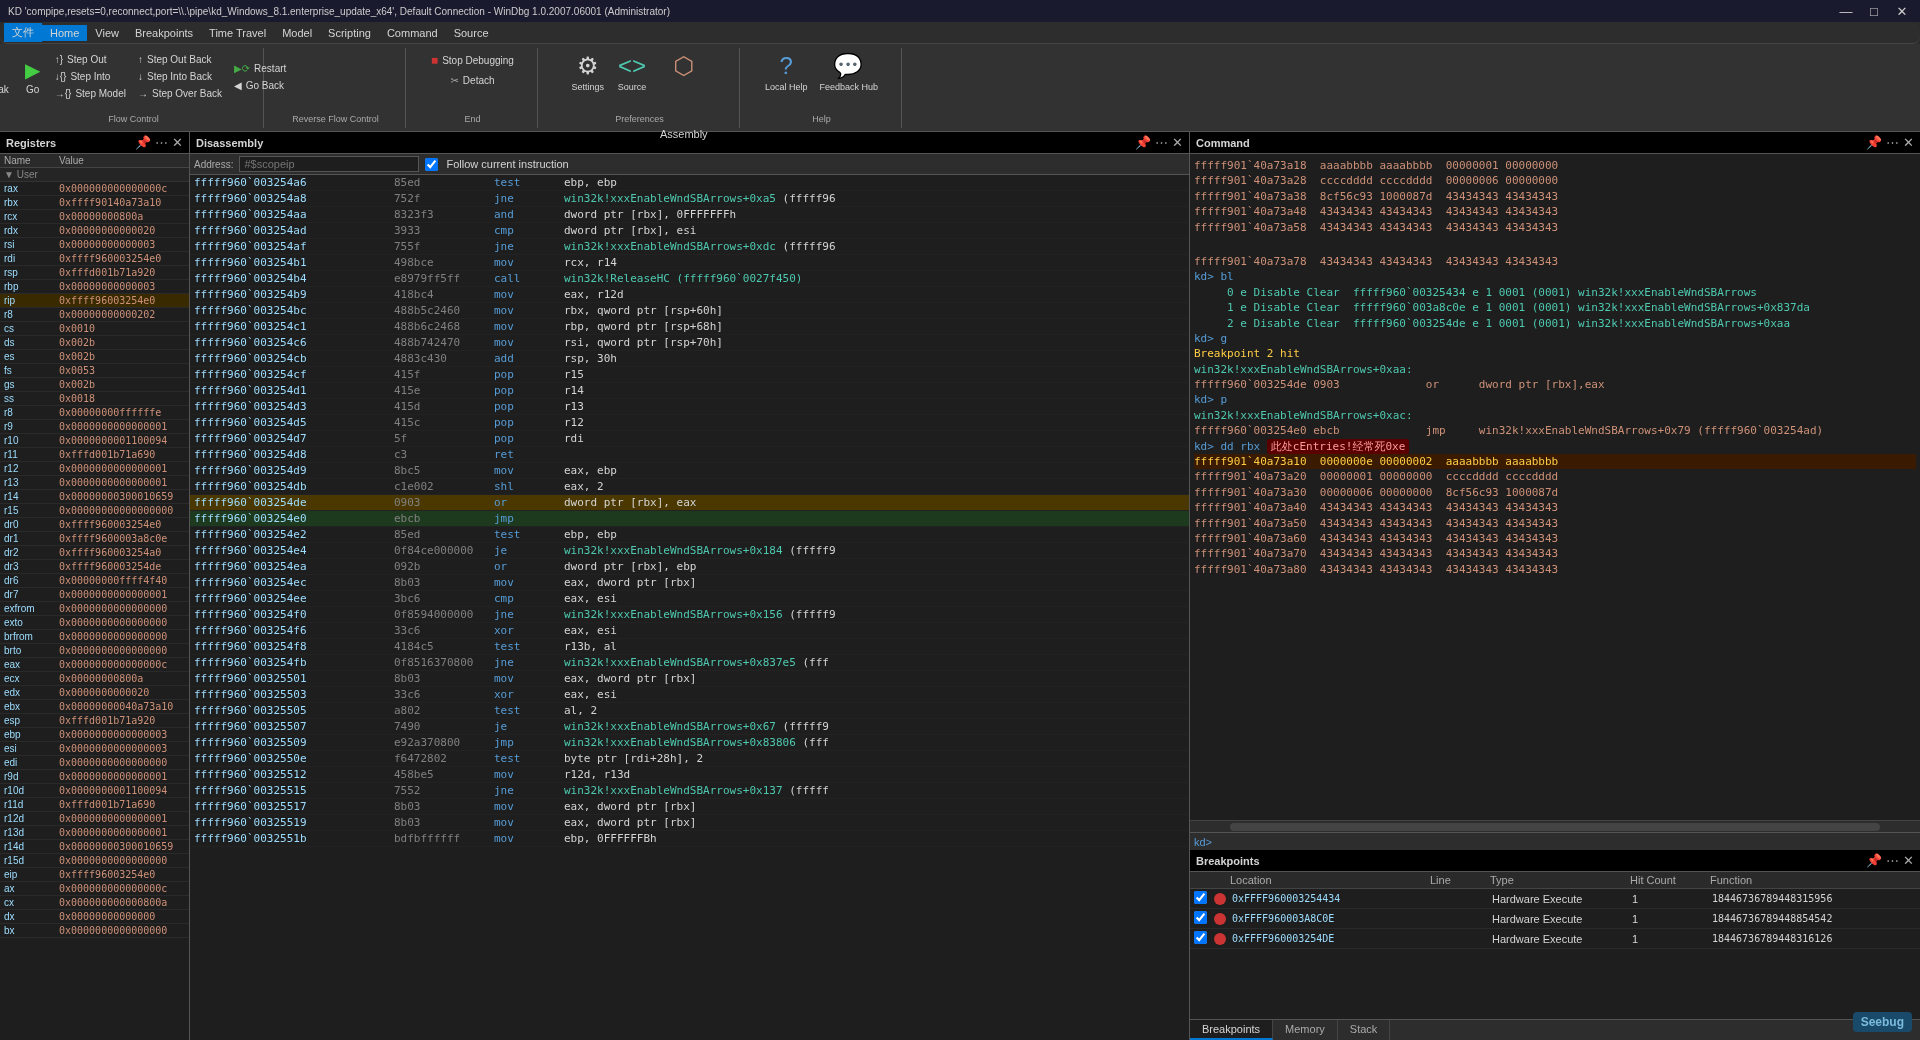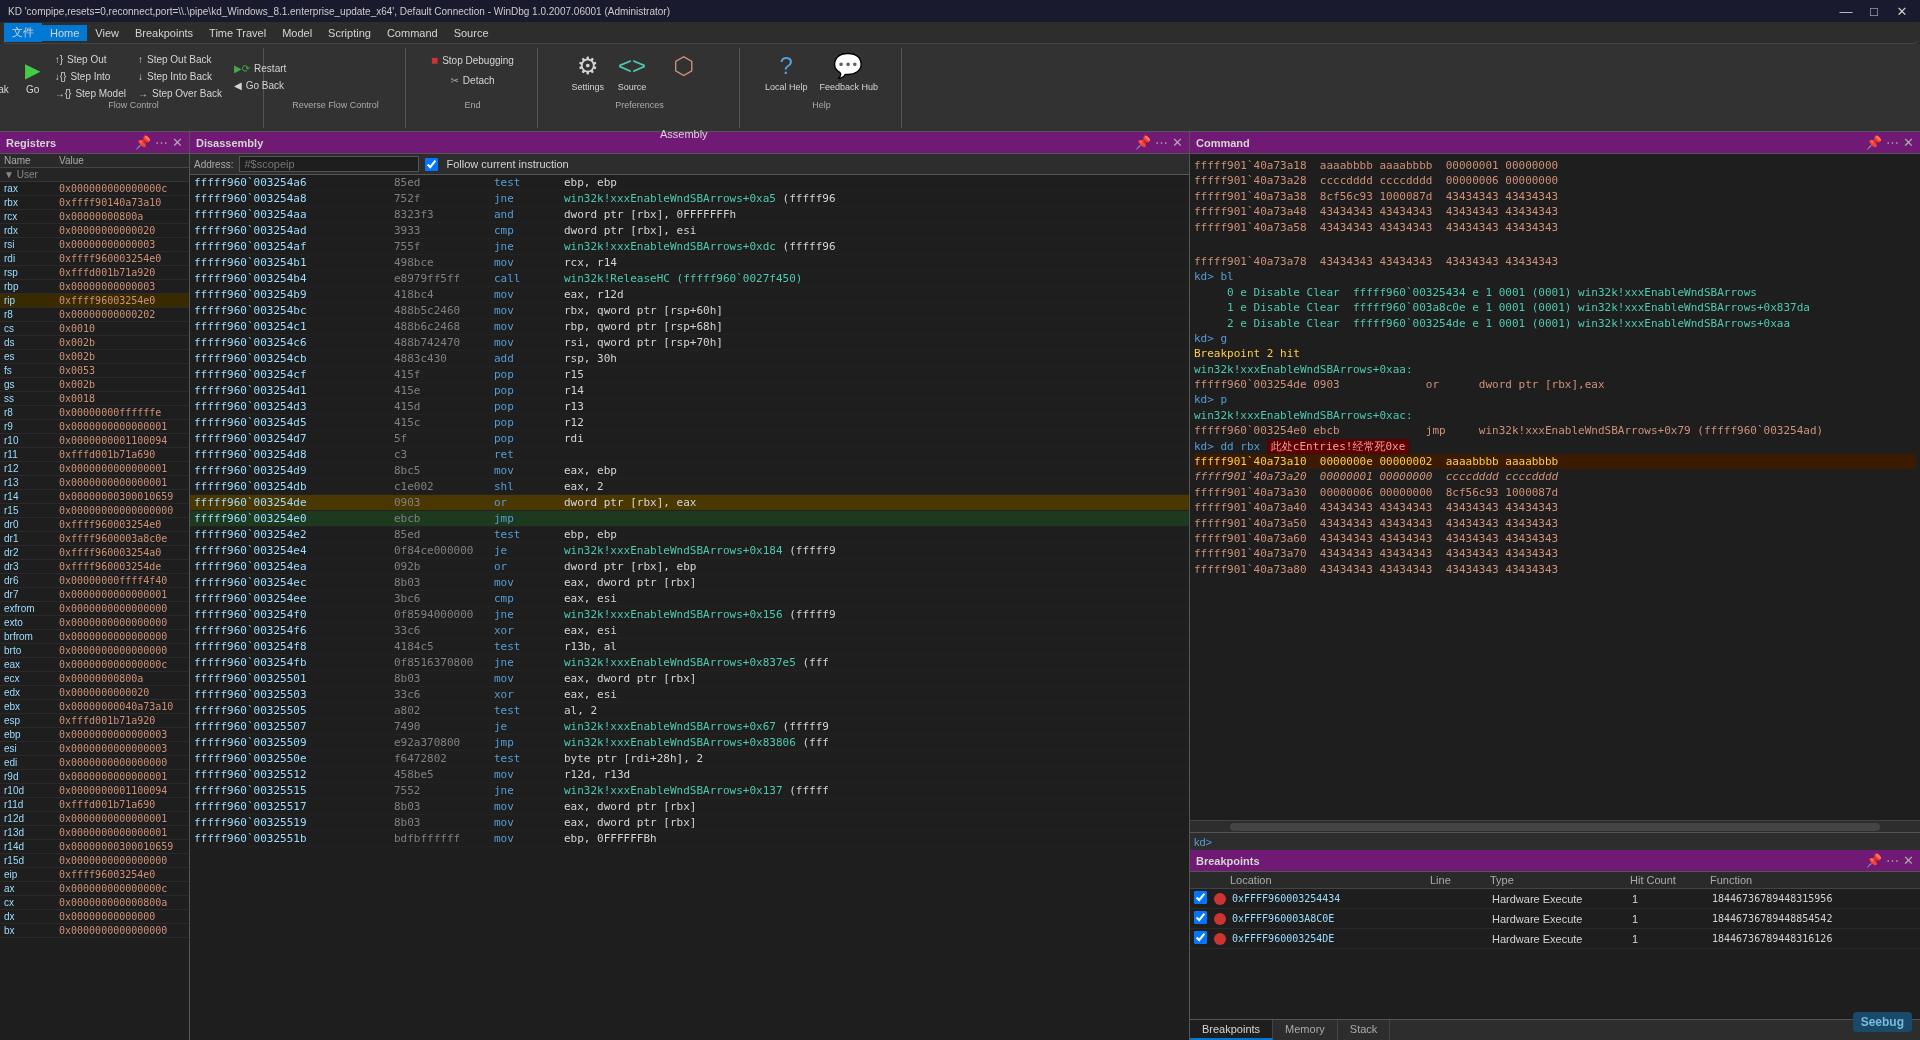--- a/index.html
+++ b/index.html
@@ -56,21 +56,21 @@
       display: flex;
       flex-direction: column;
       align-items: center;
       padding: 2px 6px;
       border-right: 1px solid #555;
       height: 80px;
       position: relative;
     }
     .toolbar-group-label {
       position: absolute;
-      bottom: 18px;
+      bottom: 4px;
       font-size: 9px;
       color: #aaa;
       white-space: nowrap;
     }
     .toolbar-row { display: flex; align-items: center; gap: 4px; }
     .tb-btn {
       display: flex;
       flex-direction: column;
       align-items: center;
       cursor: pointer;
@@ -99,21 +99,21 @@
     }
     
     #registers-panel {
       width: 190px;
       background: #1e1e1e;
       border-right: 1px solid #555;
       display: flex;
       flex-direction: column;
     }
     .panel-header {
-      background: #701a75;
+      background: #000000;
       height: 22px;
       display: flex;
       align-items: center;
       justify-content: space-between;
       padding: 0 6px;
       border-bottom: 1px solid #555;
       font-size: 11px;
       color: #d4d4d4;
     }
     .panel-header .panel-title { font-weight: bold; }
@@ -936,21 +936,21 @@
           <div class="cmd-line"></div>
           <div class="cmd-line" style="color: rgb(86, 156, 214);">kd&gt; g</div>
           <div class="cmd-line" style="color: rgb(255, 204, 68);">Breakpoint 2 hit</div>
           <div class="cmd-line" style="color: rgb(78, 201, 176);">win32k!xxxEnableWndSBArrows+0xaa:</div>
           <div class="cmd-line" style="color: rgb(206, 145, 120);">fffff960`003254de 0903             or      dword ptr [rbx],eax</div>
           <div class="cmd-line" style="color: rgb(86, 156, 214);">kd&gt; p</div>
           <div class="cmd-line" style="color: rgb(78, 201, 176);">win32k!xxxEnableWndSBArrows+0xac:</div>
           <div class="cmd-line" style="color: rgb(206, 145, 120);">fffff960`003254e0 ebcb             jmp     win32k!xxxEnableWndSBArrows+0x79 (fffff960`003254ad)</div>
           <div class="cmd-line" style="color: rgb(86, 156, 214);">kd&gt; dd rbx <span style="background:#5a0000; color:#ff9999; padding:1px 4px; border-radius:2px;">此处cEntries!经常死0xe</span></div>
           <div class="cmd-line" style="background: rgb(58, 26, 0); color: rgb(255, 204, 68);">fffff901`40a73a10  0000000e 00000002  aaaabbbb aaaabbbb</div>
-          <div class="cmd-line" style="color: rgb(206, 145, 120); font-style: italic;">fffff901`40a73a20  00000001 00000000  ccccdddd ccccdddd</div>
+          <div class="cmd-line" style="color: rgb(206, 145, 120);">fffff901`40a73a20  00000001 00000000  ccccdddd ccccdddd</div>
           <div class="cmd-line" style="color: rgb(206, 145, 120);">fffff901`40a73a30  00000006 00000000  8cf56c93 1000087d</div>
           <div class="cmd-line" style="color: rgb(206, 145, 120);">fffff901`40a73a40  43434343 43434343  43434343 43434343</div>
           <div class="cmd-line" style="color: rgb(206, 145, 120);">fffff901`40a73a50  43434343 43434343  43434343 43434343</div>
           <div class="cmd-line" style="color: rgb(206, 145, 120);">fffff901`40a73a60  43434343 43434343  43434343 43434343</div>
           <div class="cmd-line" style="color: rgb(206, 145, 120);">fffff901`40a73a70  43434343 43434343  43434343 43434343</div>
           <div class="cmd-line" style="color: rgb(206, 145, 120);">fffff901`40a73a80  43434343 43434343  43434343 43434343</div>
         </div>
       <div style="height:12px; background:#2d2d2d; border-top:1px solid #444;">
         <div style="height:8px; background:#444; margin: 2px 40px; border-radius:4px;"></div>
       </div>

